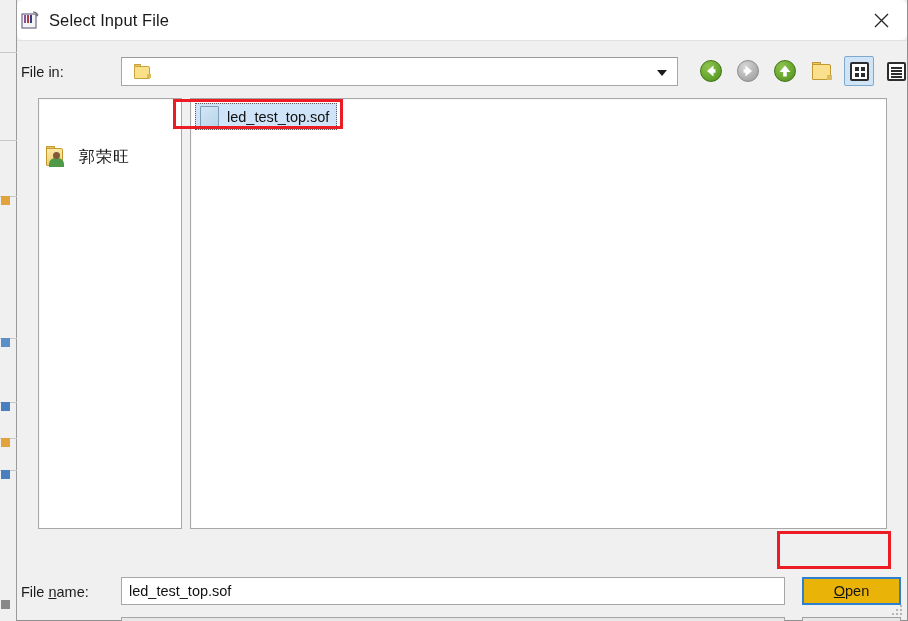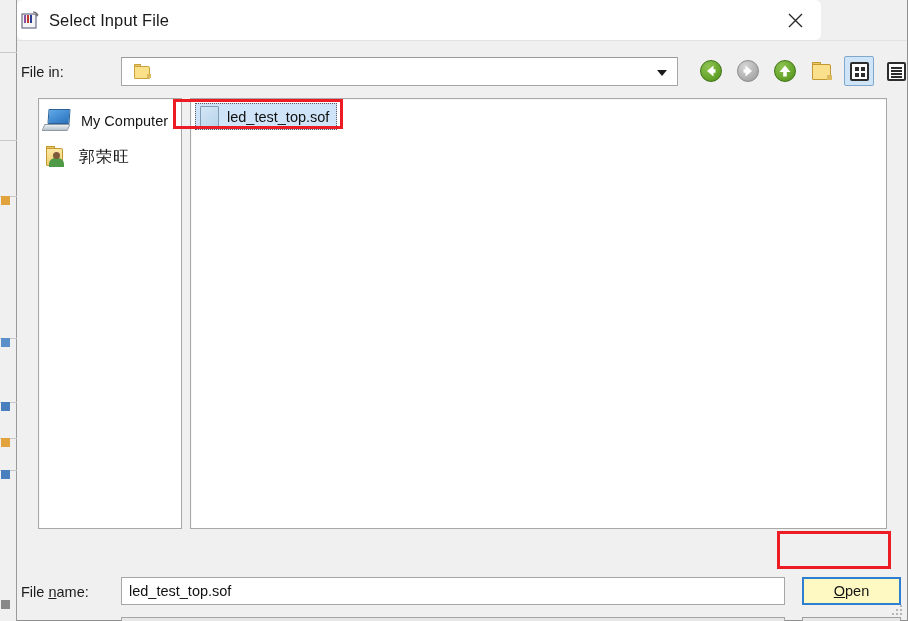--- a/index.html
+++ b/index.html
@@ -28,21 +28,21 @@
   #dialog {
     position: absolute; left: 17px; top: 0;
     width: 891px; height: 621px;
     background: #f0f0f0;
     border: 1px solid #8f8f8f;
     border-left: none; border-top: none;
   }
 
   
   #titlebar {
-    position: absolute; left: 0; top: 0; width: 804px; height: 40px;
+    position: absolute; left: 0; top: 0; width: 890px; height: 40px;
     background: #ffffff;
     display: flex; align-items: center; border-radius: 6px;
   }
   #title-icon {
     width: 20px; height: 20px; margin-left: 3px; margin-right: 9px;
     position: relative; flex: none;
   }
   #title-text {
     font-size: 16.5px; color: #1b1b1b; letter-spacing: .1px;
   }
@@ -278,21 +278,21 @@
     background: #e7e7e7;
     border: 1px solid #a0a0a0;
     font-family: "Liberation Sans", "DejaVu Sans", sans-serif;
     font-size: 14.5px; color: #141414;
     cursor: pointer;
   }
   .dlgbtn u { text-decoration: underline; }
   #open-btn {
     left: 785px; top: 536px;
     border: 2px solid #2f7fd0;
-    background: #fef9c3;
+    background: #eab308;
   }
   #cancel-btn { left: 785px; top: 576px; }
 
   
   #anno-open {
     position: absolute; left: 777px; top: 531px;
     width: 114px; height: 38px;
     border: 3px solid #ec1c24;
     pointer-events: none;
   }
@@ -402,27 +402,20 @@
         <span class="det-box">
           <span class="ln" style="top:3px"></span>
           <span class="ln" style="top:6px"></span>
           <span class="ln" style="top:9px"></span>
           <span class="ln" style="top:12px"></span>
         </span>
       </div>
     </div>
 
     <div id="places">
-      <div class="place-item" style="top:5px">
-        <span class="pc-ico">
-          <span class="scr"></span>
-            <span class="base"></span>
-        </span>
-        <span class="place-label">My Computer</span>
-      </div>
       <div class="place-item" style="top:41px">
         <span class="uf-ico">
           <span class="tab"></span>
             <span class="bod"></span>
           <span class="torso"></span>
             <span class="head"></span>
         </span>
         <span class="place-label cjk">郭荣旺</span>
       </div>
     </div>

